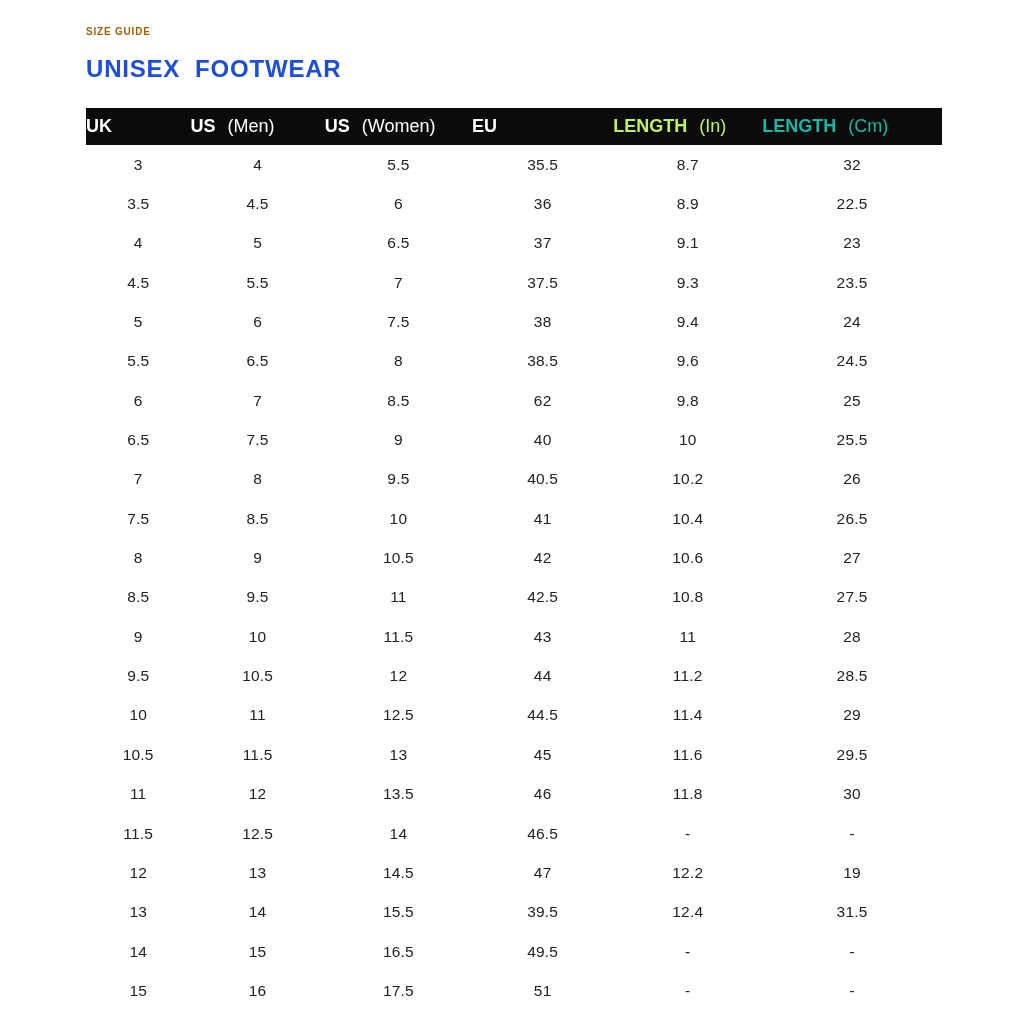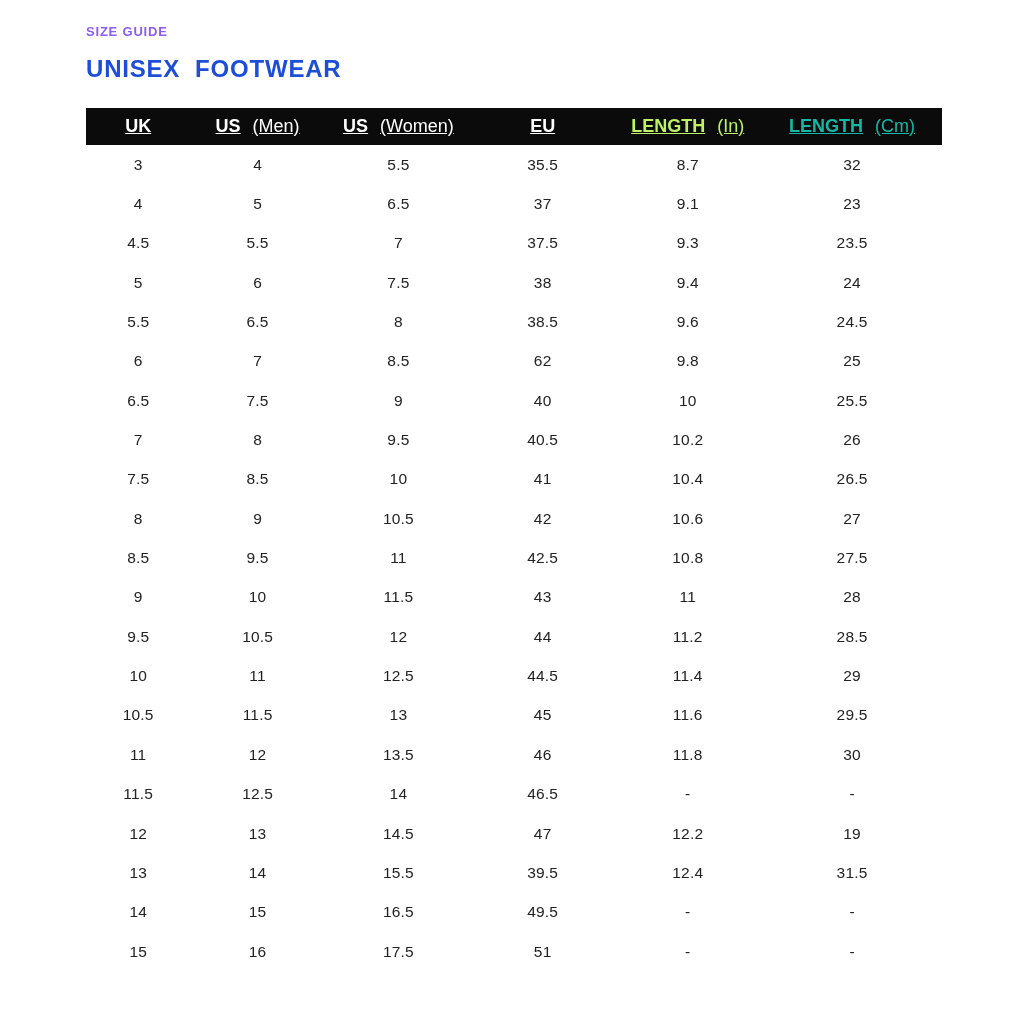--- a/index.html
+++ b/index.html
@@ -12,25 +12,25 @@
     width: 1024px;
     height: 1024px;
     background: #ffffff;
     box-sizing: border-box;
     padding: 24px 82px 0 86px;
     font-family: "Liberation Sans", "DejaVu Sans", sans-serif;
     color: #1c1c1c;
     overflow: hidden;
   }
   .eyebrow {
-    font-size: 13px;
+    font-size: 10px;
     line-height: 16px;
     font-weight: 700;
     letter-spacing: 0.8px;
-    color: #8b5cf6;
+    color: #a16207;
   }
   .title {
     margin: 14px 0 0 0;
     font-size: 24px;
     line-height: 30px;
     font-weight: 700;
     letter-spacing: 0.8px;
     color: #1d4ed8;
     white-space: pre-wrap;
   }
@@ -47,25 +47,24 @@
   table.size-table col.c5 { width: 17.4%; }
   table.size-table col.c6 { width: 21.0%; }
   table.size-table thead tr {
     background: #0b0b0b;
     height: 37px;
   }
   table.size-table th {
     color: #ffffff;
     font-size: 18px;
     font-weight: 700;
-    text-align: center;
+    text-align: left;
     vertical-align: middle;
     padding: 0;
     white-space: nowrap;
-    text-decoration: underline;
   }
   table.size-table th .th-light {
     font-weight: 400;
     margin-left: 12px;
   }
   table.size-table th .th-light:empty { display: none; }
   table.size-table td {
     height: 39.35px;
     padding: 0;
     text-align: center;
@@ -105,20 +104,28 @@
     <tbody>
         <tr>
           <td>3</td>
           <td>4</td>
           <td>5.5</td>
           <td>35.5</td>
           <td>8.7</td>
           <td>32</td>
         </tr>
         <tr>
+          <td>3.5</td>
+          <td>4.5</td>
+          <td>6</td>
+          <td>36</td>
+          <td>8.9</td>
+          <td>22.5</td>
+        </tr>
+        <tr>
           <td>4</td>
           <td>5</td>
           <td>6.5</td>
           <td>37</td>
           <td>9.1</td>
           <td>23</td>
         </tr>
         <tr>
           <td>4.5</td>
           <td>5.5</td>

